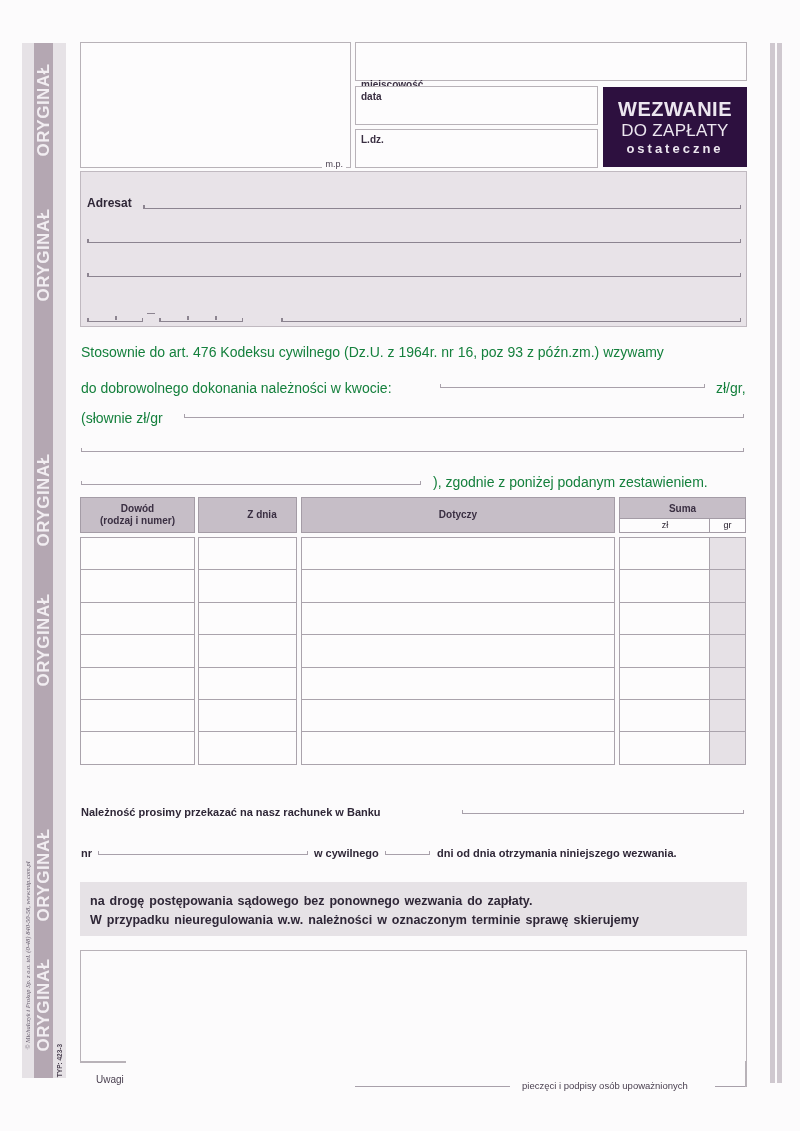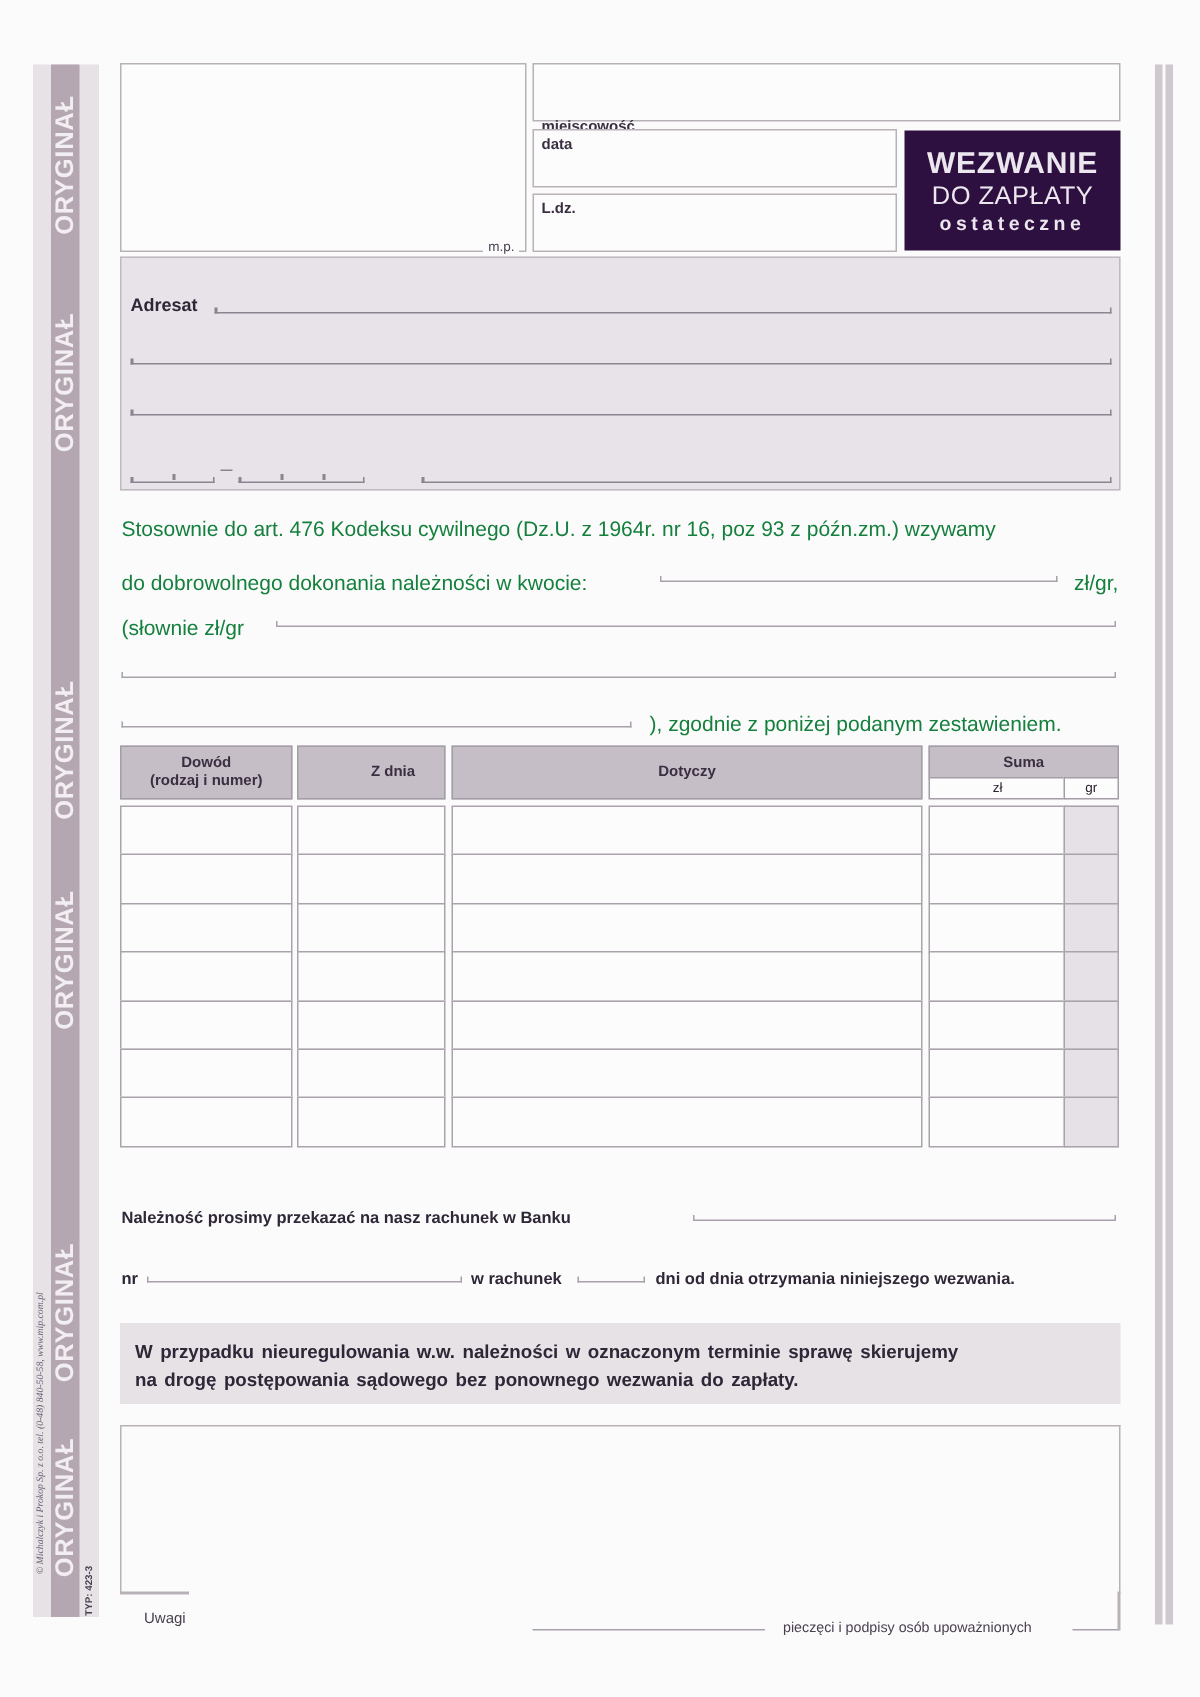--- a/index.html
+++ b/index.html
@@ -163,27 +163,27 @@
     <div class="abs cell" style="left: 198px; top: 731.4px; width: 99px; height: 33.9px;"></div>
     <div class="abs cell" style="left: 301px; top: 731.4px; width: 314px; height: 33.9px;"></div>
     <div class="abs cell" style="left: 619px; top: 731.4px; width: 92px; height: 33.9px;"></div>
     <div class="abs cell gr" style="left: 709px; top: 731.4px; width: 37px; height: 33.9px;"></div>
   </div>
 
 <div class="abs small" style="left:81px;top:806px;">Należność prosimy przekazać na nasz rachunek w Banku</div>
 <div class="thin-ul" style="left:462px;top:809px;width:282px;"></div>
 <div class="abs small" style="left:81px;top:847px;">nr</div>
 <div class="thin-ul" style="left:98px;top:850px;width:210px;"></div>
-<div class="abs small" style="left:314px;top:847px;">w rachunek</div>
+<div class="abs small" style="left:314px;top:847px;">w cywilnego</div>
 <div class="thin-ul" style="left:385px;top:850px;width:45px;"></div>
 <div class="abs small" style="left:437px;top:847px;">dni od dnia otrzymania niniejszego wezwania.</div>
 
 <div class="abs notice">
+  <div>na drogę postępowania sądowego bez ponownego wezwania do zapłaty.</div>
   <div>W przypadku nieuregulowania w.w. należności w oznaczonym terminie sprawę skierujemy</div>
-  <div>na drogę postępowania sądowego bez ponownego wezwania do zapłaty.</div>
 </div>
 
 <div class="abs" style="left:80px;top:950px;width:667px;height:112px;border:1.5px solid #b8b2b8;border-bottom:none;box-sizing:border-box;"></div>
 <div class="abs" style="left:80px;top:1061px;width:46px;height:1.5px;background:#b8b2b8;"></div>
 <div class="abs" style="left:96px;top:1074px;font-size:10px;color:#4a4050;">Uwagi</div>
 <div class="abs" style="left:355px;top:1086px;width:155px;height:1px;background:#a8a0aa;"></div>
 <div class="abs" style="left:522px;top:1080px;font-size:9.5px;color:#4a4050;">pieczęci i podpisy osób upoważnionych</div>
 <div class="abs" style="left:715px;top:1086px;width:31px;height:1px;background:#a8a0aa;"></div>
 <div class="abs" style="left:745px;top:1061px;width:1.5px;height:26px;background:#b8b2b8;"></div>
 

